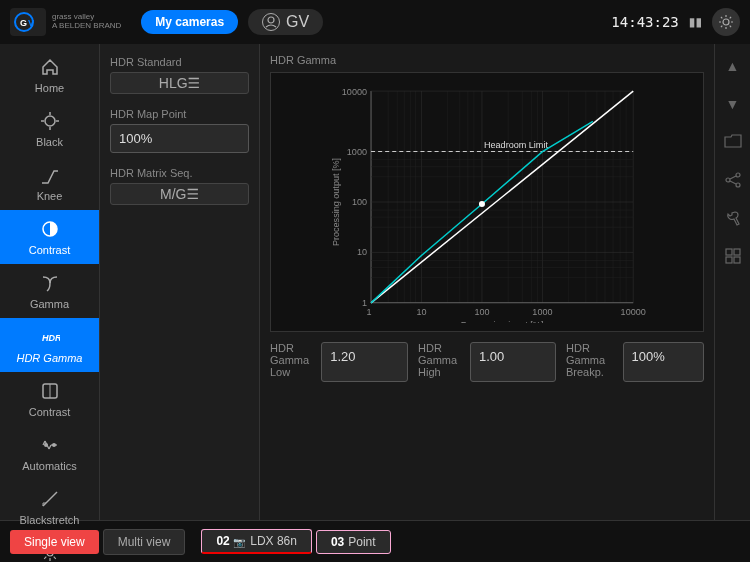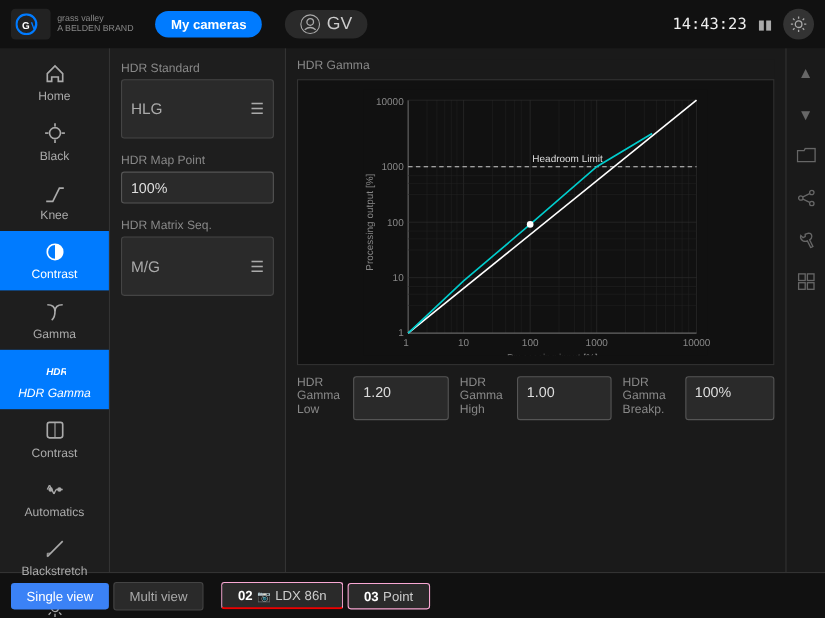--- a/index.html
+++ b/index.html
@@ -8,21 +8,21 @@
     
     .topbar { display: flex; align-items: center; height: 44px; background: #111; padding: 0 10px; gap: 10px; }
     .logo-area { display: flex; align-items: center; gap: 6px; margin-right: 10px; }
     .logo-gv { width: 36px; height: 28px; background: #222; border-radius: 4px; display: flex; align-items: center; justify-content: center; }
     .logo-gv svg { width: 28px; height: 20px; }
     .brand-text { font-size: 13px; color: #ccc; line-height: 1.1; }
     .brand-text span { display: block; font-size: 8px; color: #888; }
     .tab-btn { padding: 5px 14px; border-radius: 14px; border: none; cursor: pointer; font-size: 12px; font-weight: bold; }
     .tab-btn.active { background: #007bff; color: #fff; }
     .tab-btn.inactive { background: transparent; color: #aaa; border: 1px solid #555; }
-    .user-area { display: flex; align-items: center; gap: 6px; background: #2a2a2a; border-radius: 16px; padding: 4px 14px; margin-left: 11px; }
+    .user-area { display: flex; align-items: center; gap: 6px; background: #2a2a2a; border-radius: 16px; padding: 4px 14px; margin-left: 0; }
     .user-icon { width: 18px; height: 18px; border-radius: 50%; border: 1.5px solid #aaa; display: flex; align-items: center; justify-content: center; }
     .topbar-right { margin-left: auto; display: flex; align-items: center; gap: 10px; }
     .time-display { font-size: 14px; color: #eee; font-family: monospace; }
     .battery-icon { font-size: 12px; color: #aaa; }
     .settings-btn { width: 28px; height: 28px; border-radius: 50%; background: #333; display: flex; align-items: center; justify-content: center; cursor: pointer; }
 
     
     .main-layout { display: flex; height: calc(562px - 44px - 42px); }
 
     
@@ -30,21 +30,21 @@
     .sidebar-item { width: 100%; display: flex; flex-direction: column; align-items: center; padding: 8px 4px; cursor: pointer; color: #aaa; font-size: 11px; gap: 4px; }
     .sidebar-item.active { background: #007bff; color: #fff; }
     .sidebar-icon { width: 22px; height: 22px; display: flex; align-items: center; justify-content: center; }
 
     
     .content-area { flex: 1; display: flex; background: #1a1a1a; }
 
     
     .left-panel { width: 160px; background: #1e1e1e; border-right: 1px solid #333; padding: 12px 10px; display: flex; flex-direction: column; gap: 14px; overflow-y: auto; }
     .field-label { font-size: 11px; color: #888; margin-bottom: 4px; }
-    .select-box { width: 100%; background: #2a2a2a; border: 1px solid #444; border-radius: 3px; color: #ddd; font-size: 13px; padding: 18px 8px; display: flex; align-items: center; justify-content: space-between; cursor: pointer; }
+    .select-box { width: 100%; background: #2a2a2a; border: 1px solid #444; border-radius: 3px; color: #ddd; font-size: 13px; padding: 2px 8px; display: flex; align-items: center; justify-content: center; cursor: pointer; }
     .select-box span { font-size: 14px; color: #aaa; }
     .value-box { width: 100%; background: #2a2a2a; border: 1px solid #555; border-radius: 3px; color: #ddd; font-size: 13px; padding: 6px 8px; }
 
     
     .right-panel { flex: 1; padding: 10px; display: flex; flex-direction: column; gap: 10px; }
     .chart-section { background: #1a1a1a; }
     .section-label { font-size: 11px; color: #888; margin-bottom: 6px; }
     .chart-container { background: #111; border: 1px solid #333; padding: 8px; position: relative; height: 260px; }
 
     
@@ -52,21 +52,21 @@
     .field-group { display: flex; flex-direction: row; flex: 1; }
     .field-group .value-box { width: 100%; }
 
     
     .far-right { width: 36px; background: #1a1a1a; border-left: 1px solid #333; display: flex; flex-direction: column; align-items: center; padding-top: 10px; gap: 14px; }
     .far-right-icon { width: 24px; height: 24px; display: flex; align-items: center; justify-content: center; color: #666; cursor: pointer; font-size: 14px; }
 
     
     .bottom-bar { height: 42px; background: #111; border-top: 1px solid #333; display: flex; align-items: center; padding: 0 10px; gap: 0; }
     .view-btn { padding: 5px 14px; border-radius: 3px; border: none; cursor: pointer; font-size: 12px; }
-    .view-btn.active { background: #3b82f6; color: #fff; }
+    .view-btn.active { background: #ef4444; color: #fff; }
     .view-btn.inactive { background: #2a2a2a; color: #aaa; border: 1px solid #444; }
     .camera-tab { display: flex; align-items: flex-end; gap: 4px; padding: 4px 14px; background: #2a2a2a; border: 1px solid #f9a8d4; border-radius: 3px; margin-left: 16px; cursor: pointer; font-size: 12px; color: #ccc; }
     .camera-tab .cam-num { font-weight: bold; color: #fff; }
     .camera-tab .cam-icon { font-size: 10px; color: #888; }
     .camera-tab.active-cam { border-bottom: 2px solid #e00; }
 
     
     .chart-svg { width: 100%; height: 100%; }
 
     

